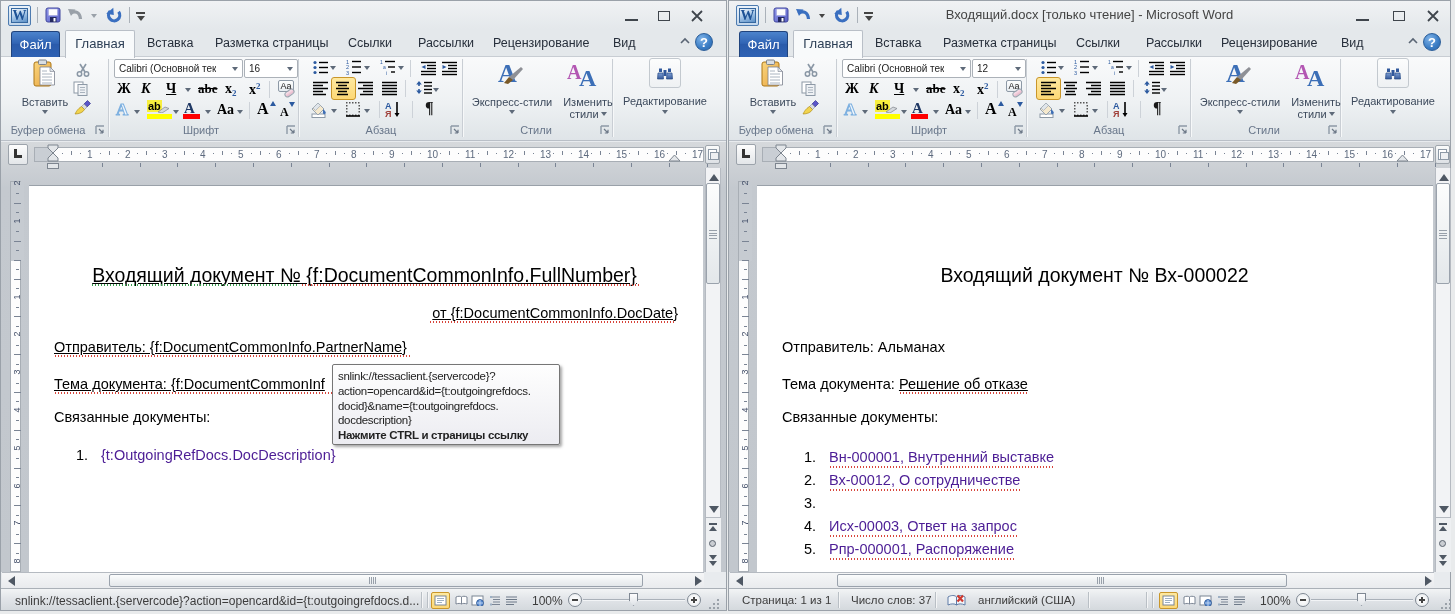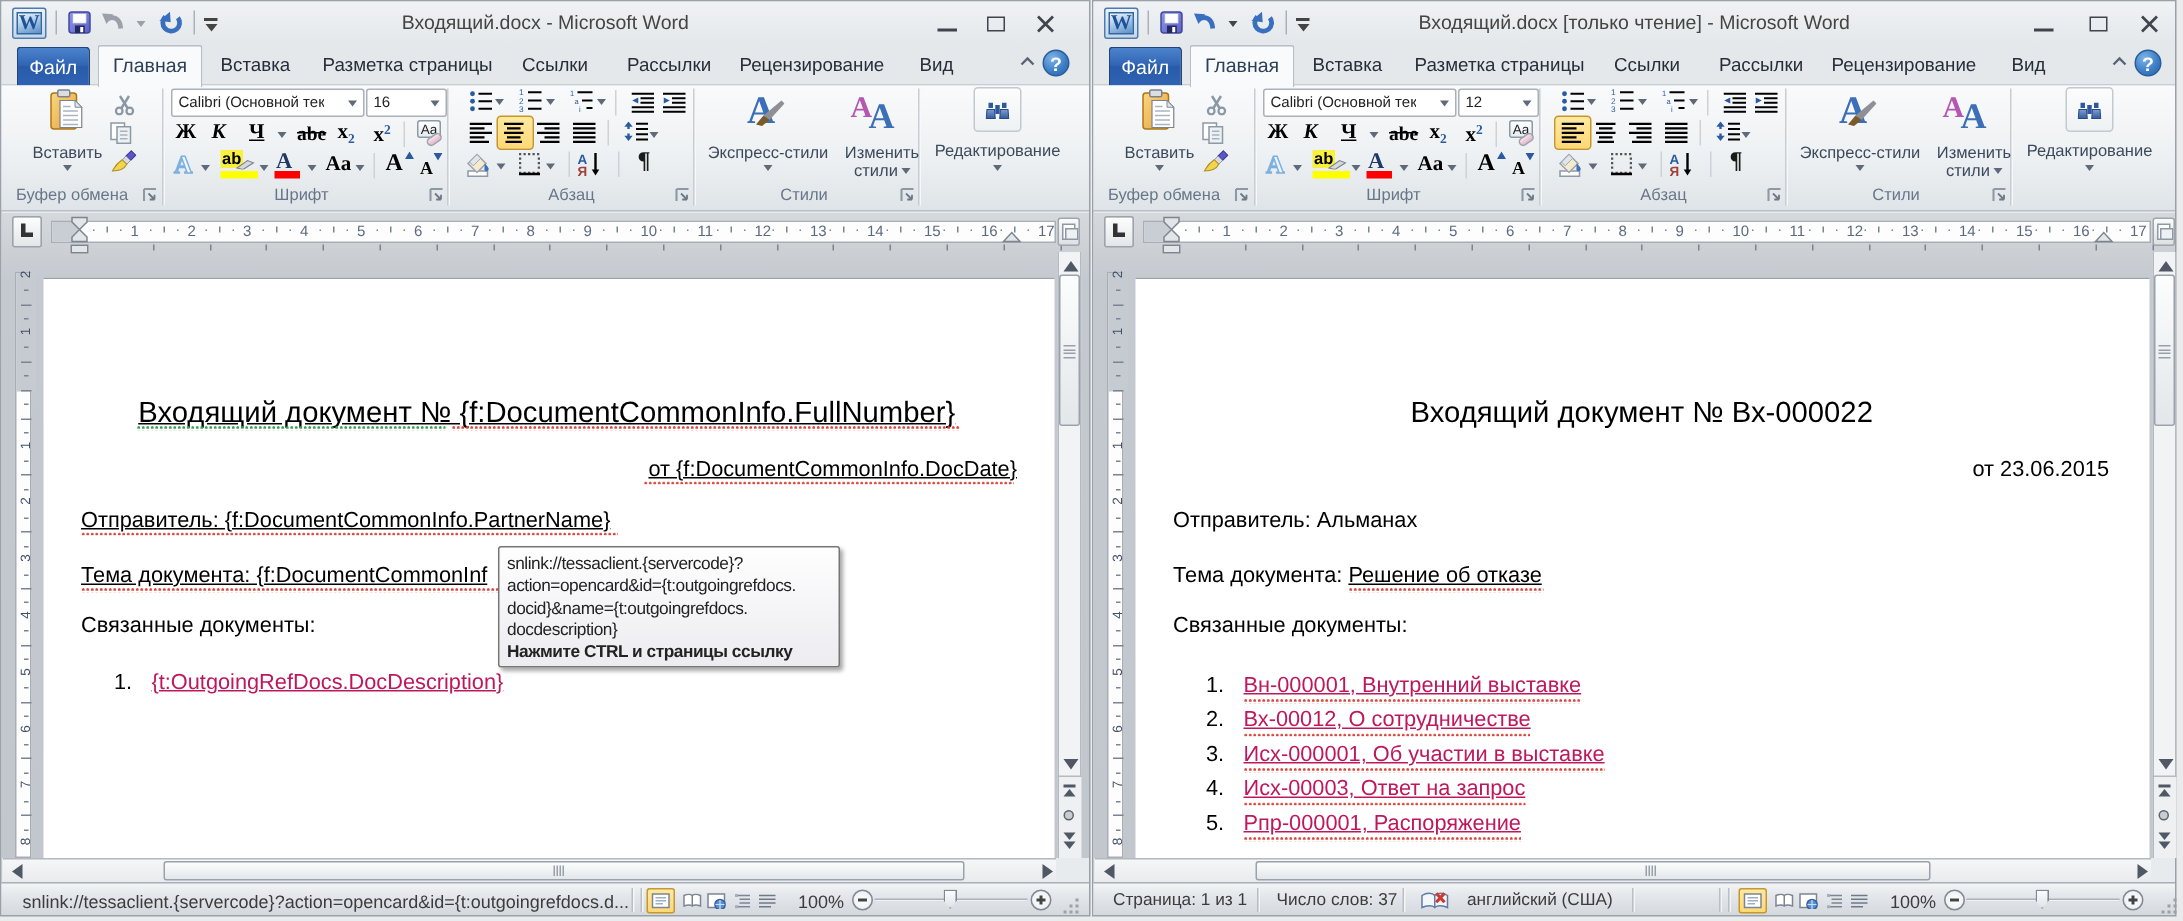--- a/index.html
+++ b/index.html
@@ -34,21 +34,21 @@
 .thumb{background:linear-gradient(#fcfdfd,#e3e7ea);border:1px solid #9aa2ac;border-radius:2px;position:absolute}
 .tri{position:absolute;width:0;height:0}
 
 .status{position:absolute;left:0;bottom:0;right:0;height:22px;background:linear-gradient(#f2f4f5,#e2e5e9 45%,#d4d9dd);border-top:1px solid #aab0b7;font-size:11.5px;color:#3c3c3c}
 .ssep{position:absolute;top:3px;width:1px;height:16px;background:#b9bfc5;box-shadow:1px 0 0 #f4f5f6}
 .vbtn{position:absolute;top:3px;width:17px;height:16px}
 .zoomc{position:absolute;top:4px;width:14px;height:14px;border:1px solid #7f8893;border-radius:50%;background:radial-gradient(#fff,#e8ebee);color:#444;font-weight:bold;text-align:center;line-height:12px;font-size:12px}
 
 .dl{position:absolute;white-space:nowrap;color:#000;}
 .u{text-decoration:underline}
-.lnk{color:#be185d;text-decoration:underline}
+.lnk{color:#4c1d95;}
 .sq{position:absolute;height:3px;background-image:radial-gradient(circle at 1.5px 1px, #d8463c .8px, transparent 1px);background-size:3px 3px;background-repeat:repeat-x}
 .sqg{position:absolute;height:3px;background-image:radial-gradient(circle at 1.5px 1px, #3a9e50 .8px, transparent 1px);background-size:3px 3px;background-repeat:repeat-x}
 .tip{position:absolute;background:linear-gradient(#fefefe,#ececf1);border:1px solid #767676;border-radius:2px;box-shadow:2px 2px 3px rgba(0,0,0,.35);font-size:11.5px;letter-spacing:-0.3px;color:#222;padding:4px 5px;line-height:14.8px;z-index:9;white-space:nowrap;overflow:hidden}
 </style></head><body>
 <div class="win" style="left:0px;width:727px">
     <div class="titlebar">
       <div class="abs" style="left:7px;top:4px;width:23px;height:21px;background:linear-gradient(#eaf2fa,#c3d7ec);border:1px solid #4d7bb0;border-radius:2px">
         <div class="abs" style="left:2px;top:2px;width:17px;height:15px;background:linear-gradient(160deg,#f2f7fc,#9dc0e4 55%,#5b8fc6);border:1px solid #35679f;color:#1d5296;font-family:'Liberation Serif',serif;font-weight:bold;font-size:14px;text-align:center;line-height:14px">W</div>
       </div>
       <div class="abs" style="left:36px;top:6px;width:1px;height:16px;background:#aab1b9"></div>
@@ -69,21 +69,20 @@
         <path d="M1 2 L8.5 2.5 L4 9 Z" fill="#9aa1a9"></path>
       </svg>
       <div class="ddabs" style="left:90px;top:13px;border-top-color:#9aa1a9"></div>
       <svg width="18" height="16" viewBox="0 0 18 16" style="position:absolute;left:104px;top:6px">
         <path d="M5.2 4.2 A5.6 5.6 0 1 0 13.6 4.8" fill="none" stroke="#3a6fc0" stroke-width="3.2"></path>
         <path d="M1.2 6.8 L8.3 0.8 L8.8 7.9 Z" fill="#3a6fc0"></path>
       </svg>
       <div class="abs" style="left:128px;top:6px;width:1px;height:16px;background:#aab1b9"></div>
       <div class="abs" style="left:135px;top:11px;width:9px;height:2px;background:#444"></div>
       <div class="ddabs" style="left:136px;top:15px;border-top-color:#444;border-left-width:4px;border-right-width:4px;border-top-width:5px"></div>
-      <div class="title">Входящий.docx  -  Microsoft Word</div>
       <div class="capbtn" style="left:622px">
         <div class="abs" style="left:2px;top:9px;width:13px;height:2px;background:#3f454c"></div>
       </div>
       <div class="capbtn" style="left:655px">
         <div class="abs" style="left:2px;top:1px;width:12px;height:10px;border:1.5px solid #3f454c"></div>
       </div>
       <div class="capbtn" style="left:688px">
         <svg width="12" height="12" viewBox="0 0 12 12" style="position:absolute;left:2px;top:0px">
           <path d="M1 1 L11 11 M11 1 L1 11" stroke="#3f454c" stroke-width="1.8"></path>
         </svg>
@@ -1121,31 +1120,29 @@
     <div class="abs" style="left:15px;top:457px;width:3px;height:1px;background:#7a8494"></div>
     <div class="abs" style="left:13px;top:467px;width:7px;height:1px;background:#7a8494"></div>
     <div class="abs" style="left:15px;top:476px;width:3px;height:1px;background:#7a8494"></div>
     <div class="abs" style="left:15px;top:495px;width:3px;height:1px;background:#7a8494"></div>
     <div class="abs" style="left:13px;top:504px;width:7px;height:1px;background:#7a8494"></div>
     <div class="abs" style="left:15px;top:514px;width:3px;height:1px;background:#7a8494"></div>
     <div class="abs" style="left:15px;top:533px;width:3px;height:1px;background:#7a8494"></div>
     <div class="abs" style="left:13px;top:542px;width:7px;height:1px;background:#7a8494"></div>
     <div class="abs" style="left:15px;top:552px;width:3px;height:1px;background:#7a8494"></div>
     <div class="dl" style="left:4px;top:263px;width:723px;text-align:center;font-size:19.5px">Входящий документ № Вх-000022</div>
-    <div class="dl" style="left:0px;top:304px;width:677px;text-align:right;font-size:14.5px">от 23.06.2015</div>
     <div class="dl" style="left:53px;top:338px;font-size:14.5px">Отправитель: Альманах</div>
     <div class="dl" style="left:53px;top:375px;font-size:14.5px">Тема документа: <span class="u">Решение об отказе</span></div>
     <div class="sq" style="left:170px;top:391px;width:130px"></div>
     <div class="dl" style="left:53px;top:408px;font-size:14.5px">Связанные документы:</div>
     <div class="dl" style="left:75px;top:448px;font-size:14.5px">1.</div>
     <div class="dl" style="left:100px;top:448px;font-size:14.5px"><span class="lnk">Вн-000001, Внутренний выставке</span><div class="sq" style="left:0px;top:17px;width:100%"></div></div>
     <div class="dl" style="left:75px;top:471px;font-size:14.5px">2.</div>
     <div class="dl" style="left:100px;top:471px;font-size:14.5px"><span class="lnk">Вх-00012, О сотрудничестве</span><div class="sq" style="left:0px;top:17px;width:100%"></div></div>
     <div class="dl" style="left:75px;top:494px;font-size:14.5px">3.</div>
-    <div class="dl" style="left:100px;top:494px;font-size:14.5px"><span class="lnk">Исх-000001, Об участии в выставке</span><div class="sq" style="left:0px;top:17px;width:100%"></div></div>
     <div class="dl" style="left:75px;top:517px;font-size:14.5px">4.</div>
     <div class="dl" style="left:100px;top:517px;font-size:14.5px"><span class="lnk">Исх-00003, Ответ на запрос</span><div class="sq" style="left:0px;top:17px;width:100%"></div></div>
     <div class="dl" style="left:75px;top:540px;font-size:14.5px">5.</div>
     <div class="dl" style="left:100px;top:540px;font-size:14.5px"><span class="lnk">Рпр-000001, Распоряжение</span><div class="sq" style="left:0px;top:17px;width:100%"></div></div>
     <div class="sbv" style="left:706px;top:167px;height:350px"></div>
     <div class="tri" style="left:710px;top:173px;border-left:5px solid transparent;border-right:5px solid transparent;border-bottom:7px solid #4f5864"></div>
     <div class="thumb" style="left:707px;top:182px;width:14px;height:101px"></div>
     <div class="abs" style="left:710px;top:229.0px;width:8px;height:1px;background:#98a0aa"></div>
     <div class="abs" style="left:710px;top:231.5px;width:8px;height:1px;background:#98a0aa"></div>
     <div class="abs" style="left:710px;top:234.0px;width:8px;height:1px;background:#98a0aa"></div>

